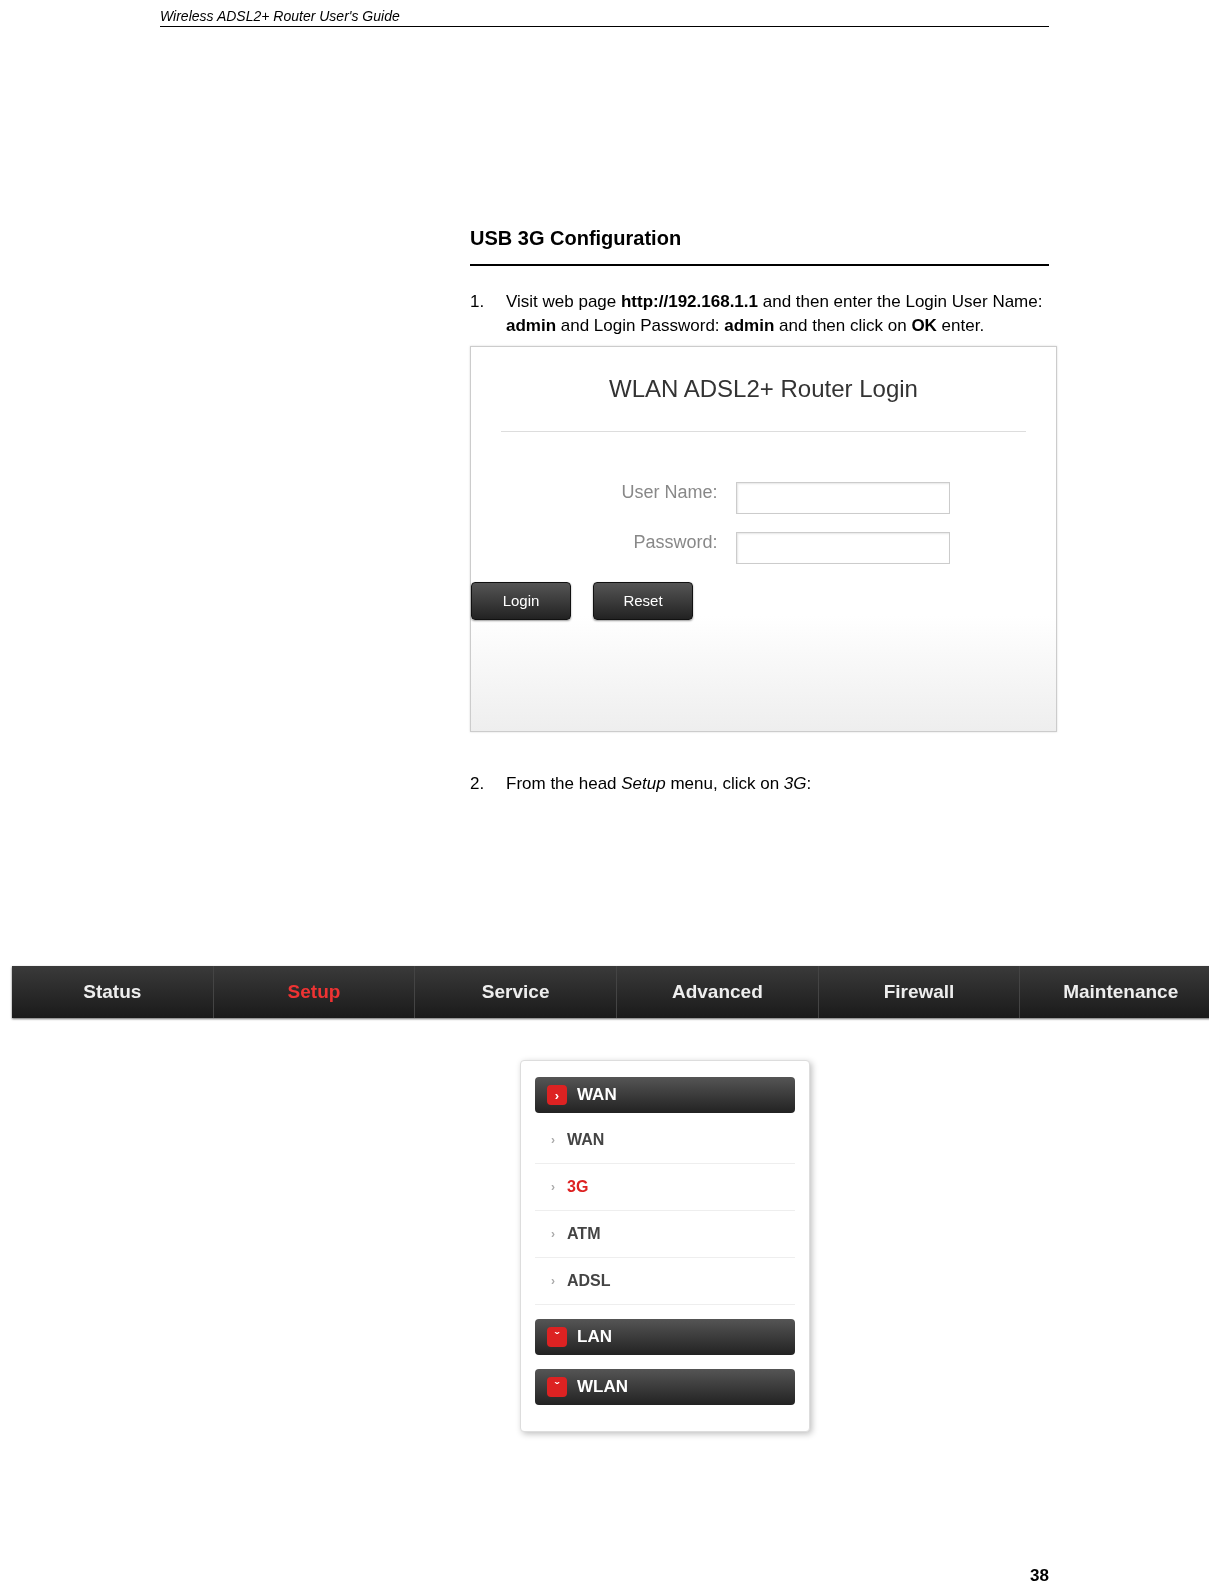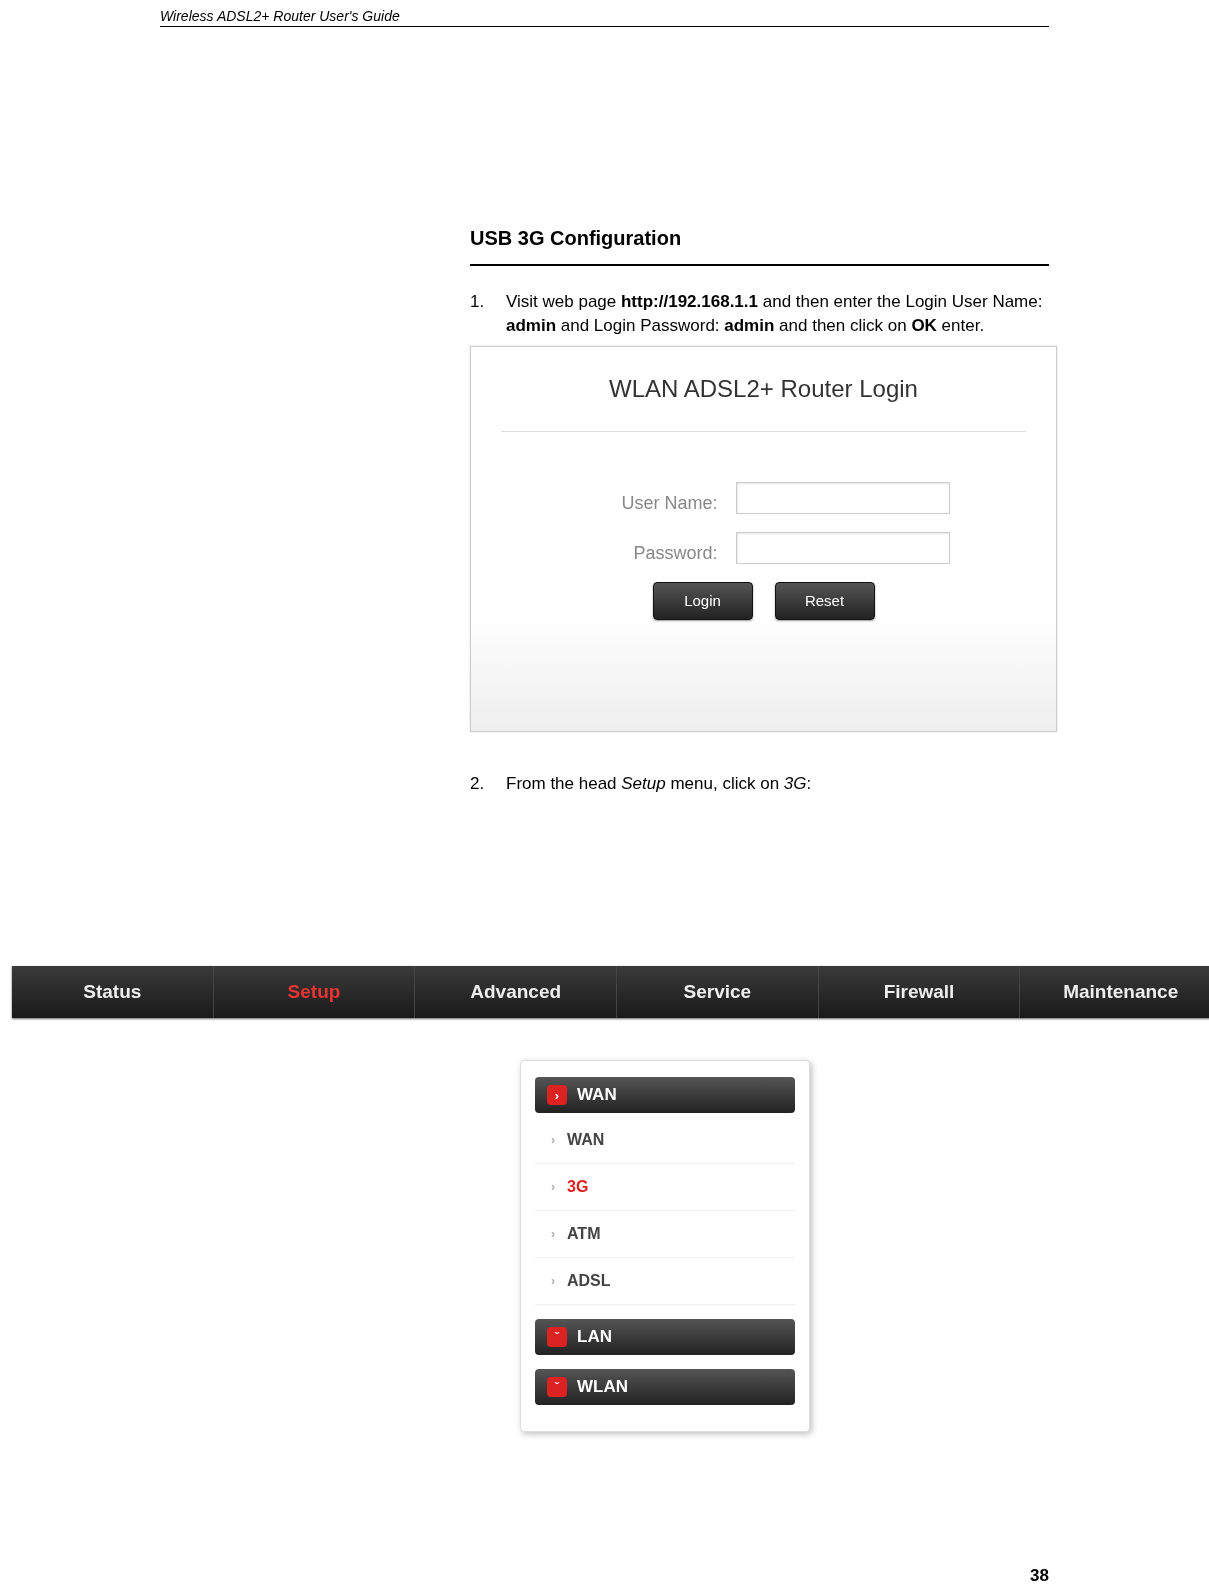--- a/index.html
+++ b/index.html
@@ -57,42 +57,41 @@
     color: #333;
     margin-top: 28px;
   }
   .login-hr {
     border: none;
     border-top: 1px solid #ddd;
     margin: 28px 30px 50px 30px;
   }
   .form-row {
     display: flex;
-    align-items: flex-end;
+    align-items: flex-start;
     justify-content: center;
     margin-bottom: 18px;
   }
   .form-row label {
     width: 140px;
     text-align: right;
     color: #888;
     font-size: 18px;
     padding-right: 18px;
   }
   .form-row input {
     width: 200px;
     height: 30px;
     border: 1px solid #ccc;
     box-shadow: inset 1px 1px 2px rgba(0,0,0,0.1);
     padding: 0 6px;
     font-size: 15px;
   }
   .btn-row {
     display: flex;
-    justify-content: center;
     gap: 22px;
     margin-top: 18px;
   }
   .btn-dark {
     background: linear-gradient(#555,#222);
     color: #fff;
     border: 1px solid #111;
     border-radius: 4px;
     width: 100px;
     height: 38px;
@@ -224,22 +223,22 @@
       <div class="num">2.</div>
       <div class="txt">
         <span>From the head </span><i>Setup</i><span> menu, click on </span><i>3G</i><span>:</span>
       </div>
     </div>
   </div>
 
   <div class="nav-bar">
     <div class="nav-item">Status</div>
     <div class="nav-item active">Setup</div>
+    <div class="nav-item">Service</div>
     <div class="nav-item">Advanced</div>
-    <div class="nav-item">Service</div>
     <div class="nav-item">Firewall</div>
     <div class="nav-item">Maintenance</div>
   </div>
 
   <div class="side-menu">
     <div class="menu-header">
       <span class="badge-red">›</span>
       <span>WAN</span>
     </div>
     <div class="sub-item">

